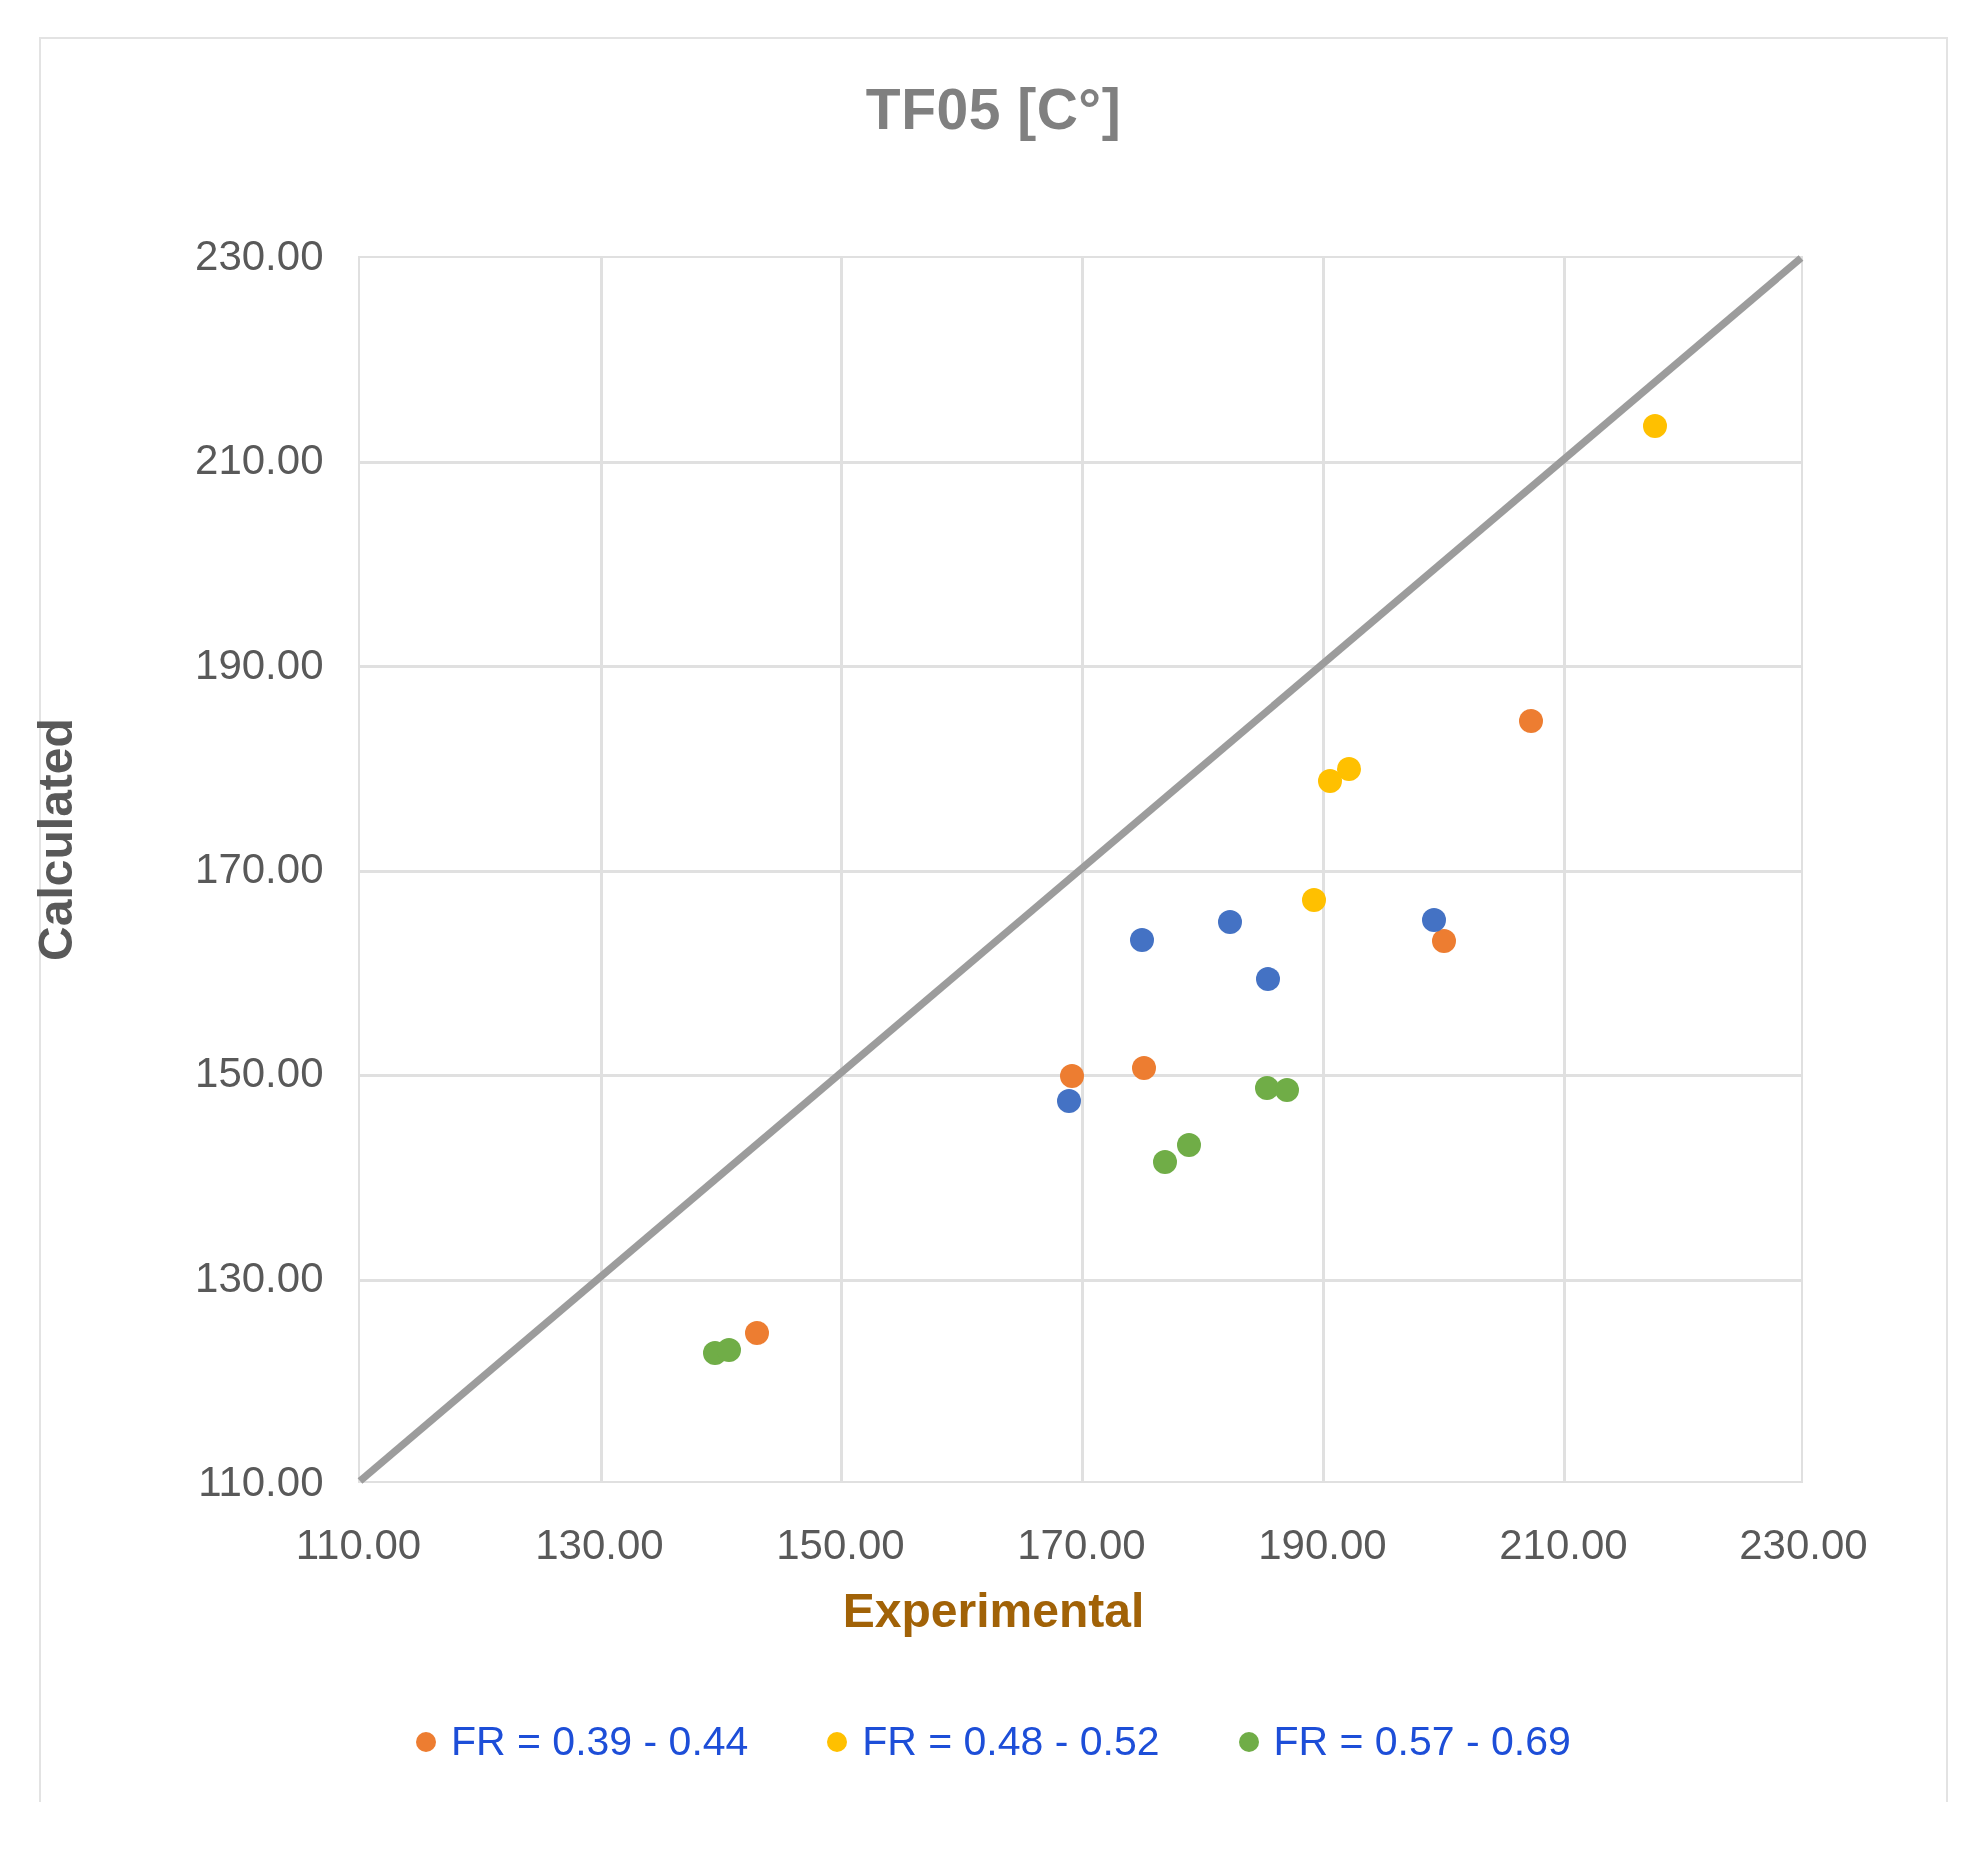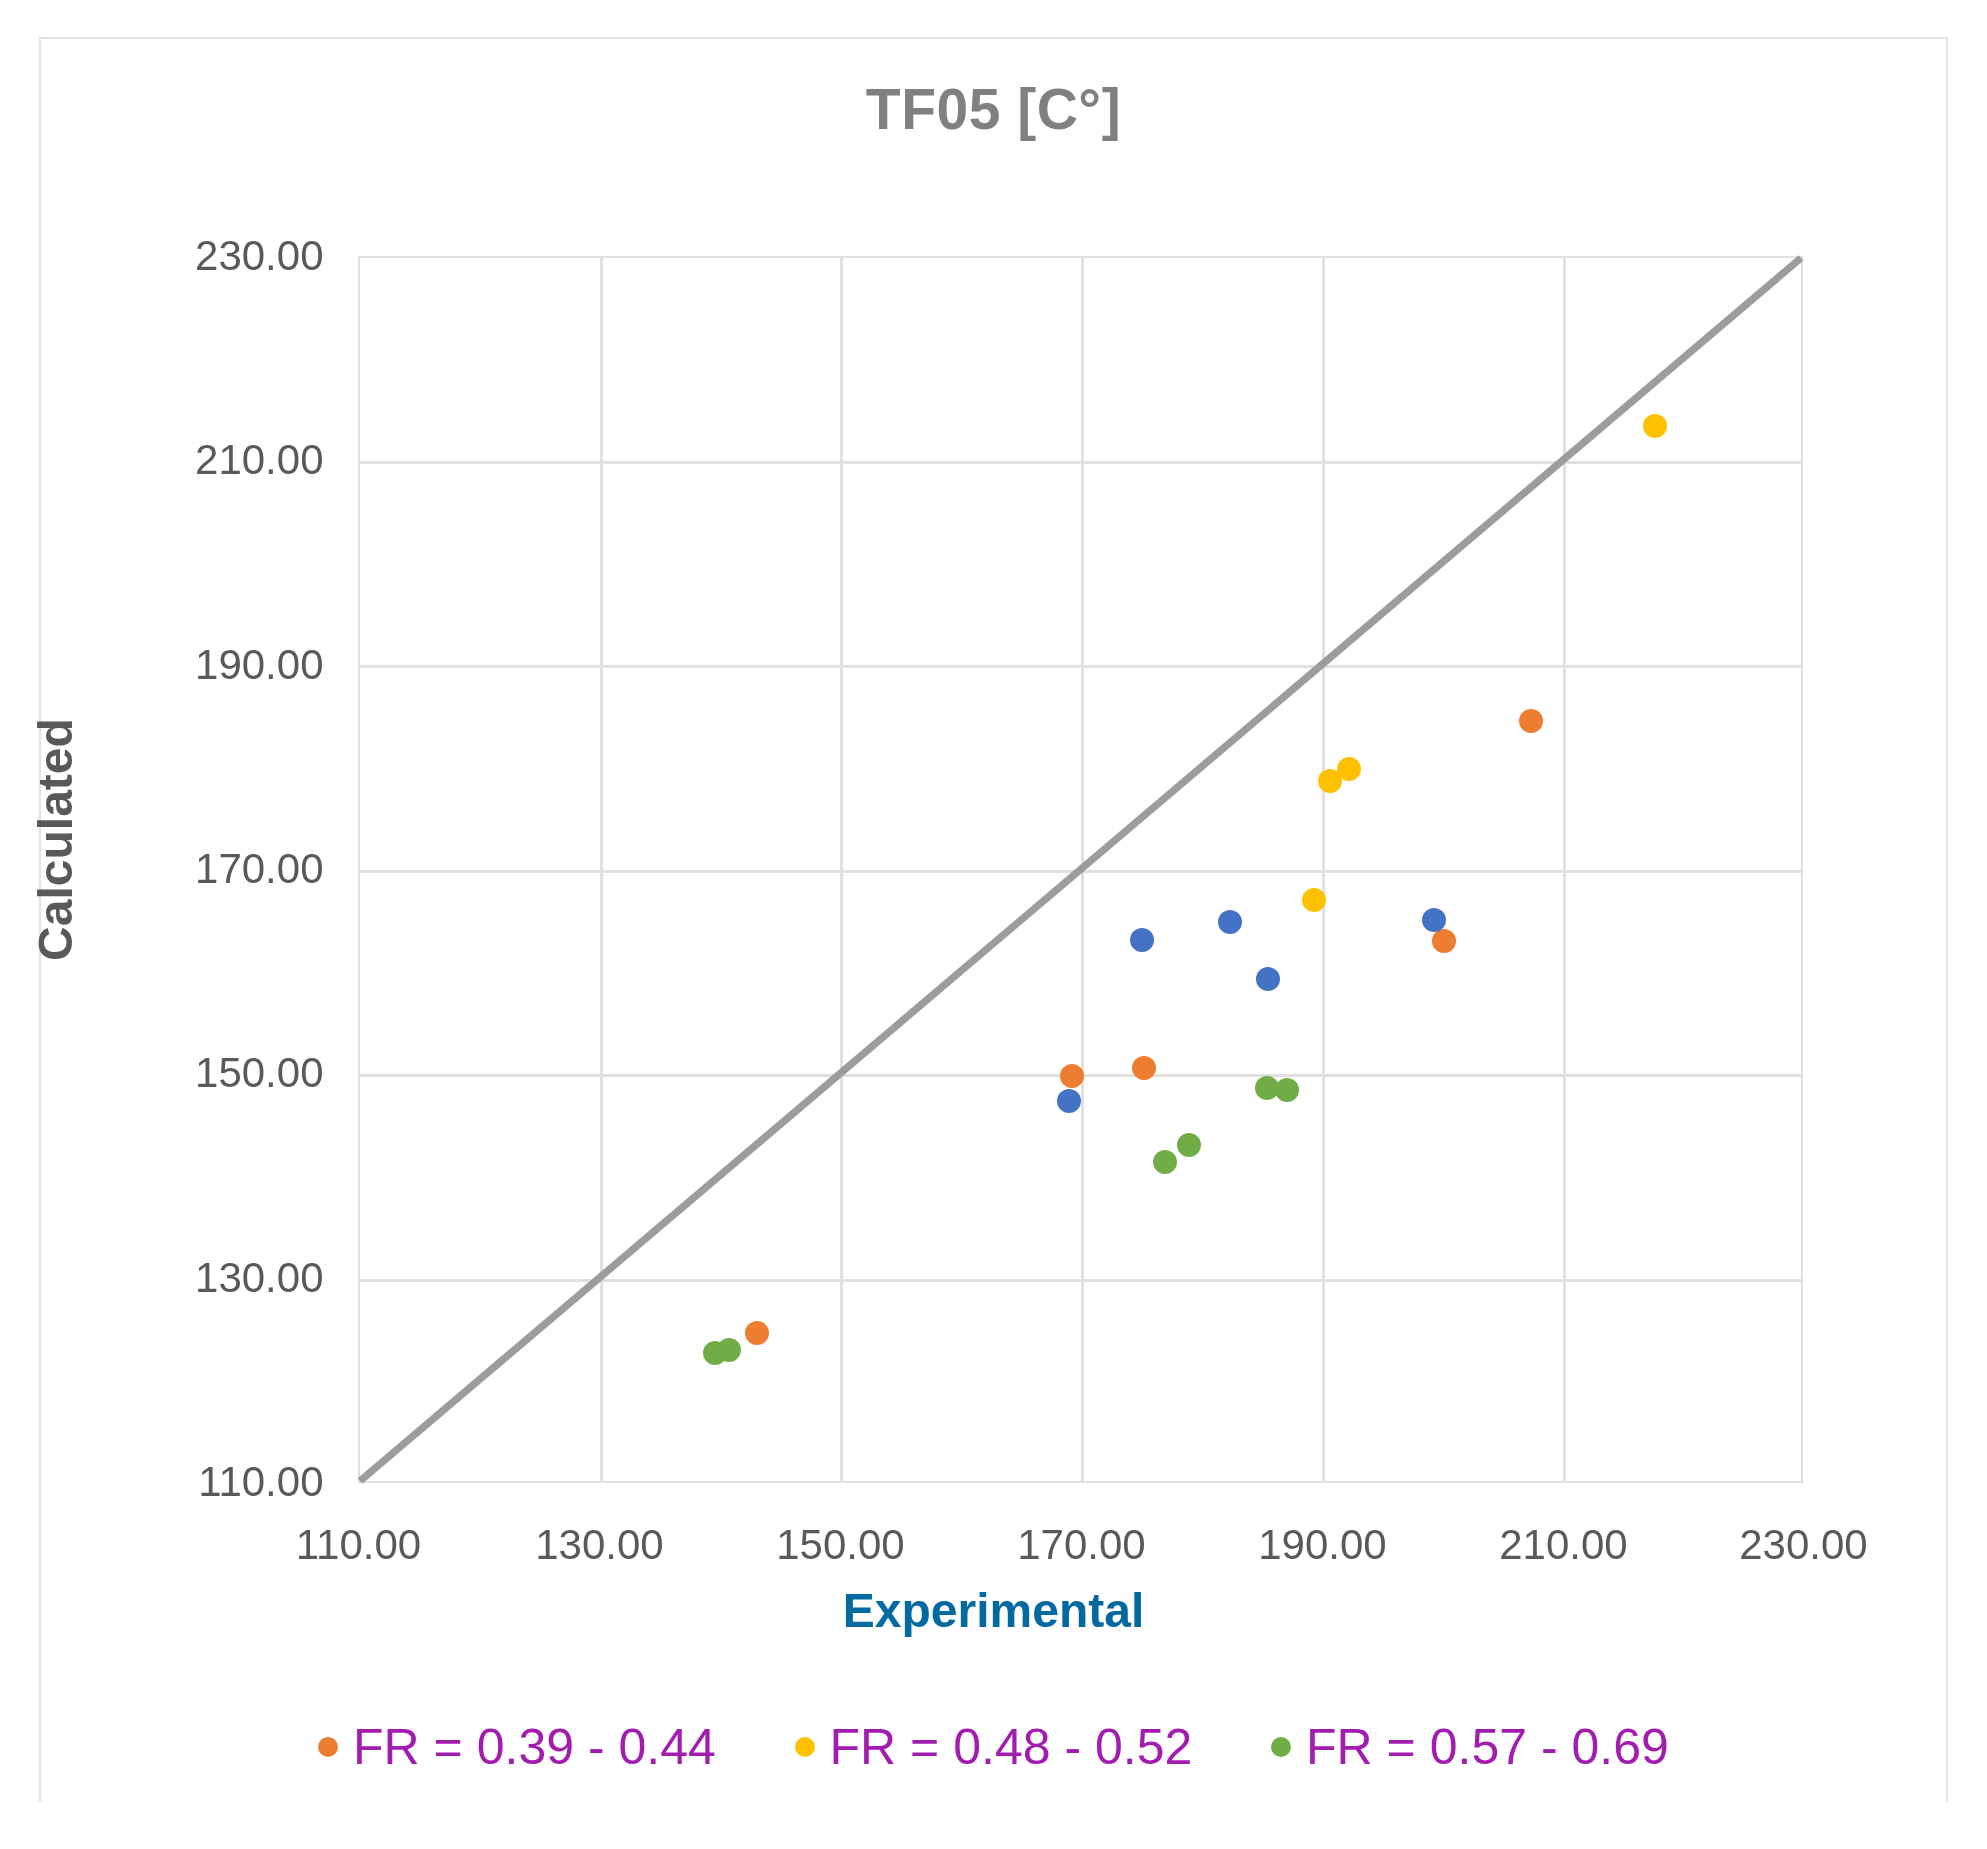--- a/index.html
+++ b/index.html
@@ -92,21 +92,21 @@
     top: 1521px;
   }
   .axis-title-x {
     position: absolute;
     left: 0;
     top: 1583px;
     width: 1987px;
     text-align: center;
     font-size: 48px;
     font-weight: bold;
-    color: #0369a1;
+    color: #a16207;
     white-space: nowrap;
   }
   .axis-title-y {
     position: absolute;
     left: -240px;
     top: 812px;
     width: 591px;
     text-align: center;
     font-size: 48px;
     font-weight: bold;
@@ -122,22 +122,22 @@
     width: 1909px;
     display: flex;
     justify-content: center;
     align-items: center;
     gap: 79px;
   }
   .legend-item {
     display: flex;
     align-items: center;
     gap: 14.8px;
-    font-size: 50px;
-    color: #a21caf;
+    font-size: 41px;
+    color: #1d4ed8;
     white-space: nowrap;
   }
   .legend-swatch {
     width: 20px;
     height: 20px;
     border-radius: 50%;
     flex: none;
   }
 </style>
 </head>

